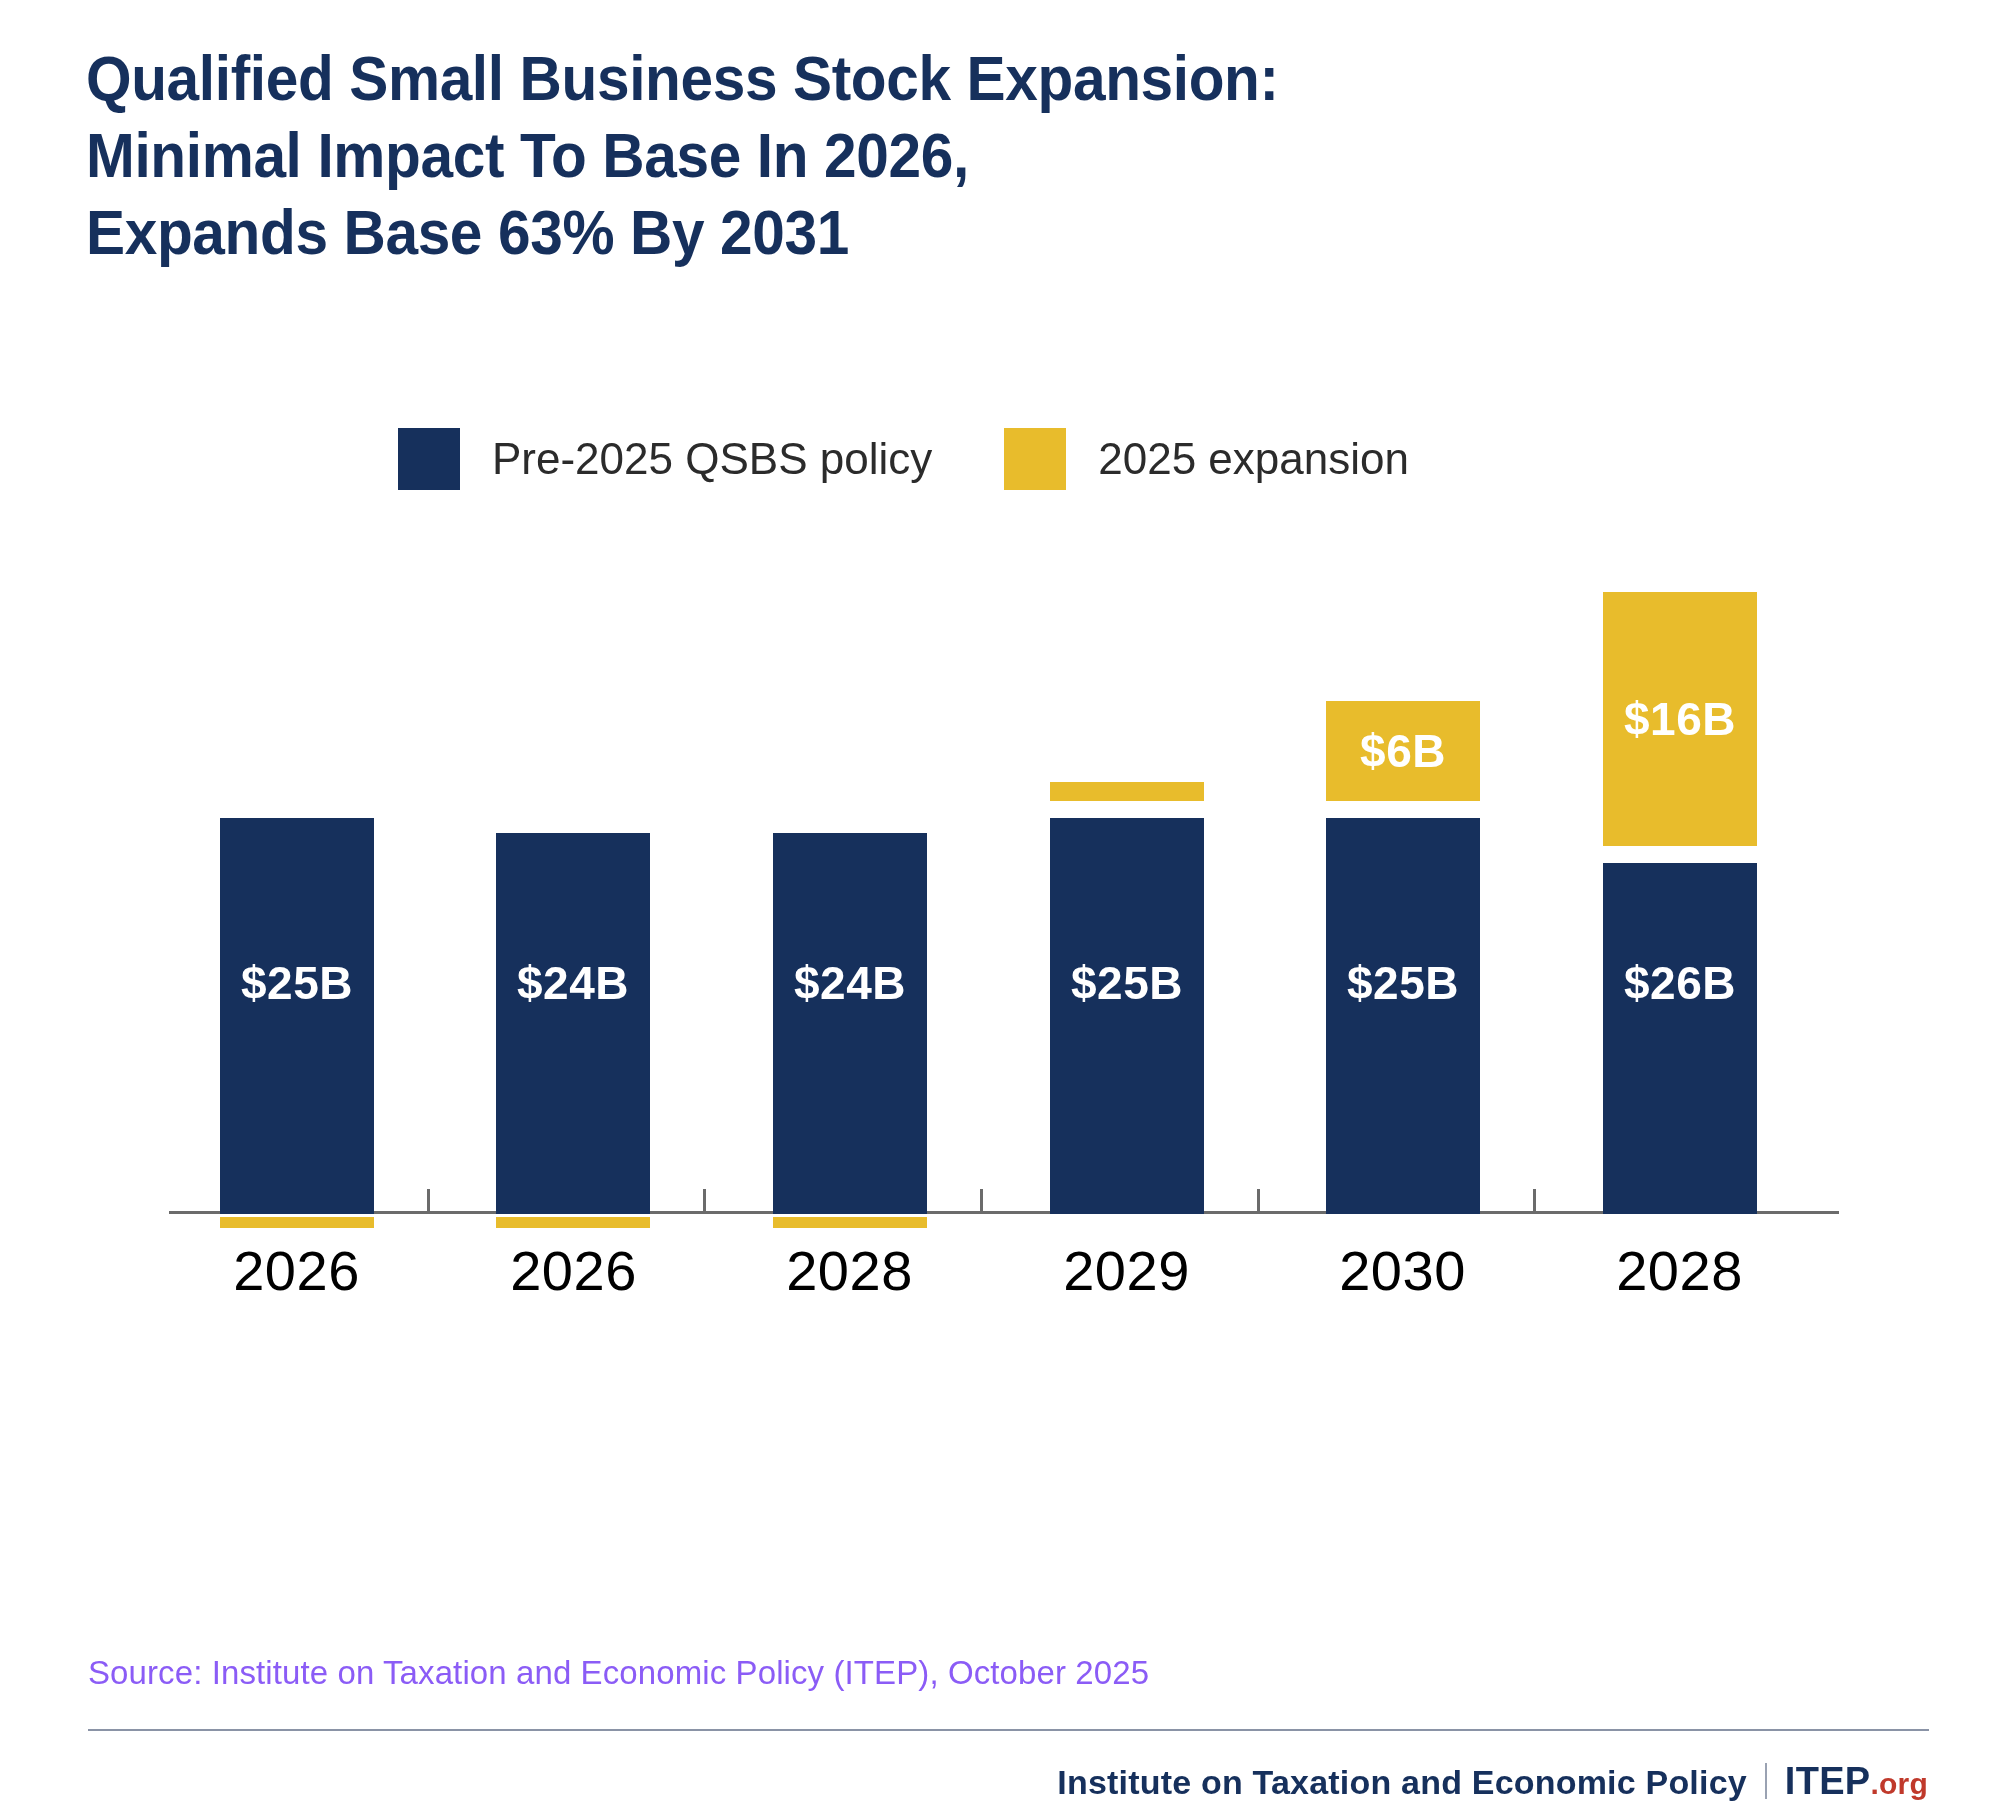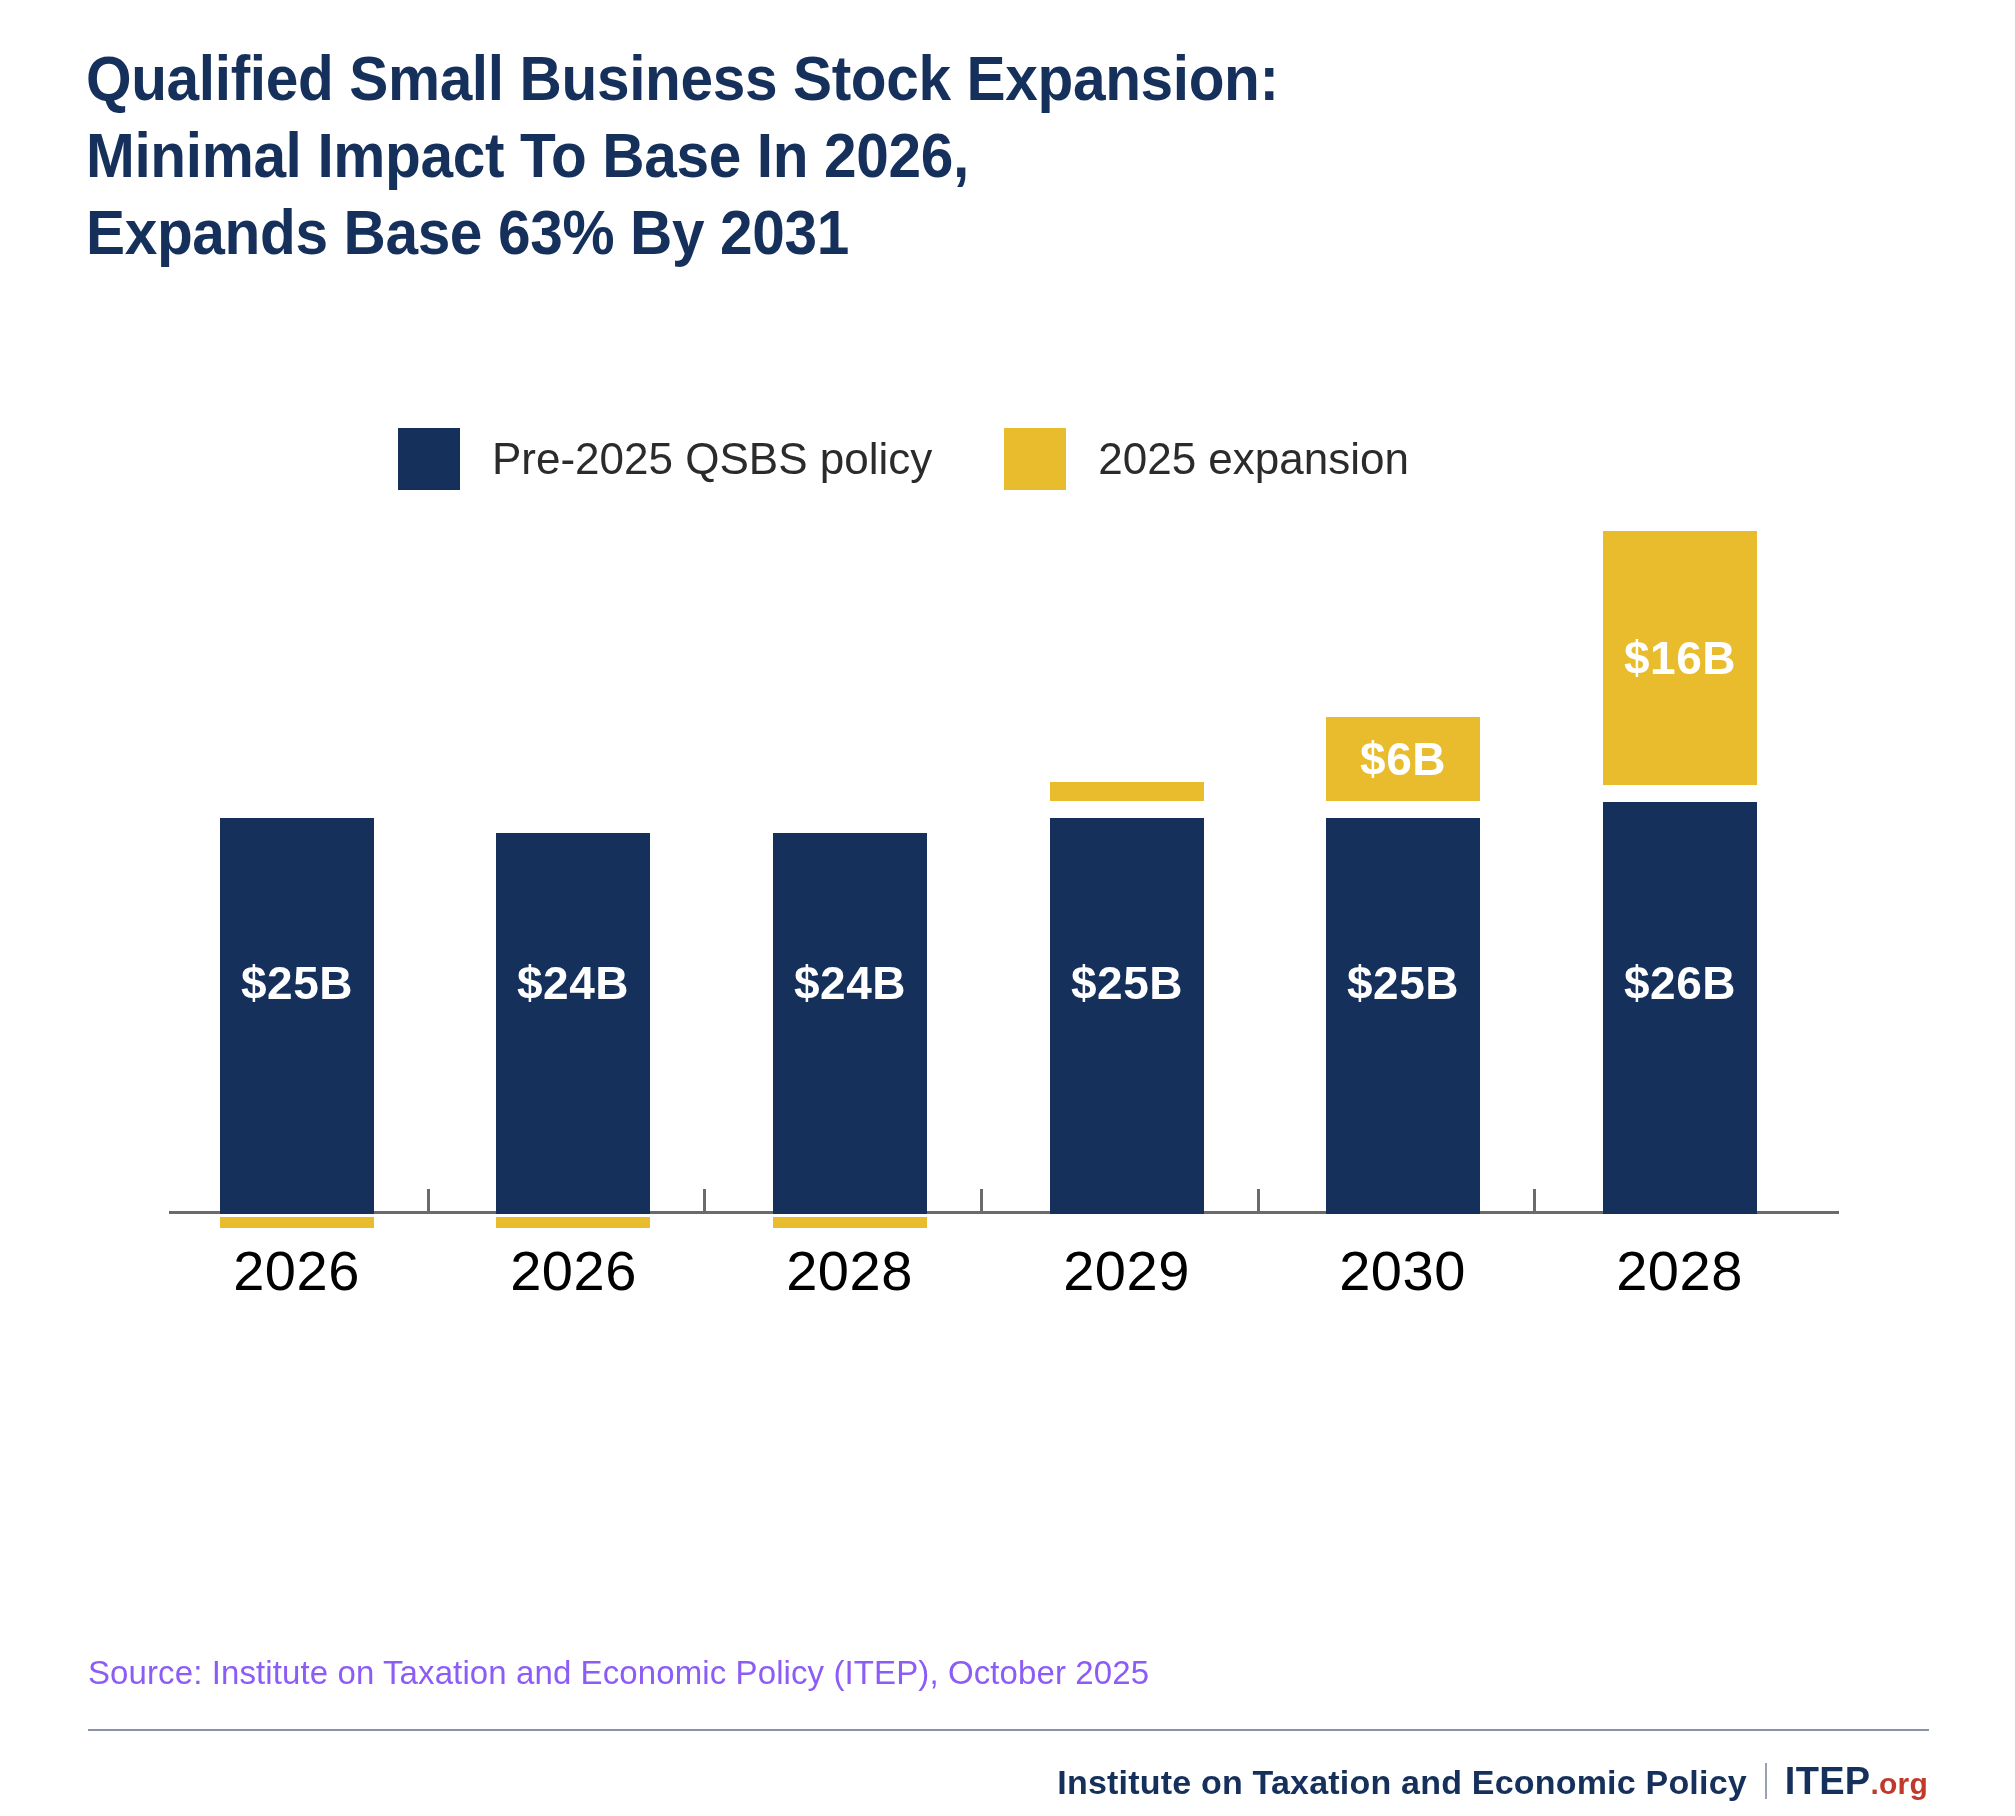--- a/index.html
+++ b/index.html
@@ -225,33 +225,33 @@
   <div class="bar-group" style="left:873px;">
     <div class="seg gold" style="height:19px;">
       <span class="seg-label lbl-gold-below">$1B</span>
     </div>
     <div class="seg navy" style="height:396px;">
       <span class="seg-label lbl-navy">$25B</span>
     </div>
   </div>
 
   <div class="bar-group" style="left:1149px;">
-    <div class="seg gold" style="height:84px;">
+    <div class="seg gold" style="height:100px;">
       <span class="seg-label lbl-gold-center">$6B</span>
     </div>
     <div class="seg navy" style="height:396px;">
       <span class="seg-label lbl-navy">$25B</span>
     </div>
   </div>
 
   <div class="bar-group" style="left:1426px;">
     <div class="seg gold" style="height:254px;">
       <span class="seg-label lbl-gold-center">$16B</span>
     </div>
-    <div class="seg navy" style="height:412px;">
+    <div class="seg navy" style="height:351px;">
       <span class="seg-label lbl-navy">$26B</span>
     </div>
   </div>
 </div>
 
 <div id="xlabels">
   <div class="xlabel" style="left:0px;">2026</div>
   <div class="xlabel" style="left:277px;">2026</div>
   <div class="xlabel" style="left:553px;">2028</div>
   <div class="xlabel" style="left:830px;">2029</div>

